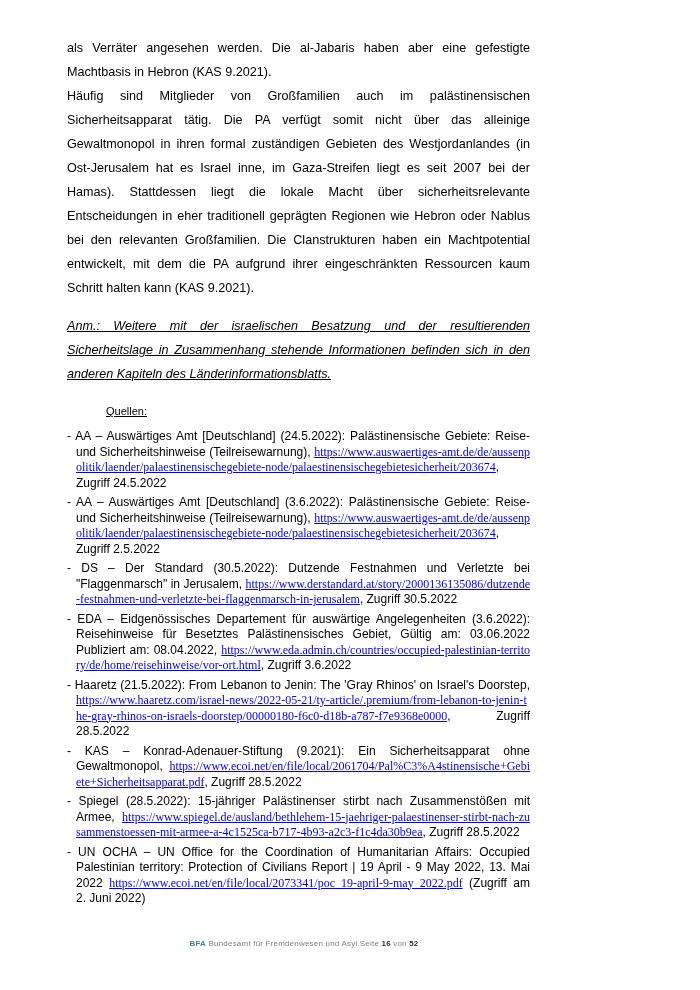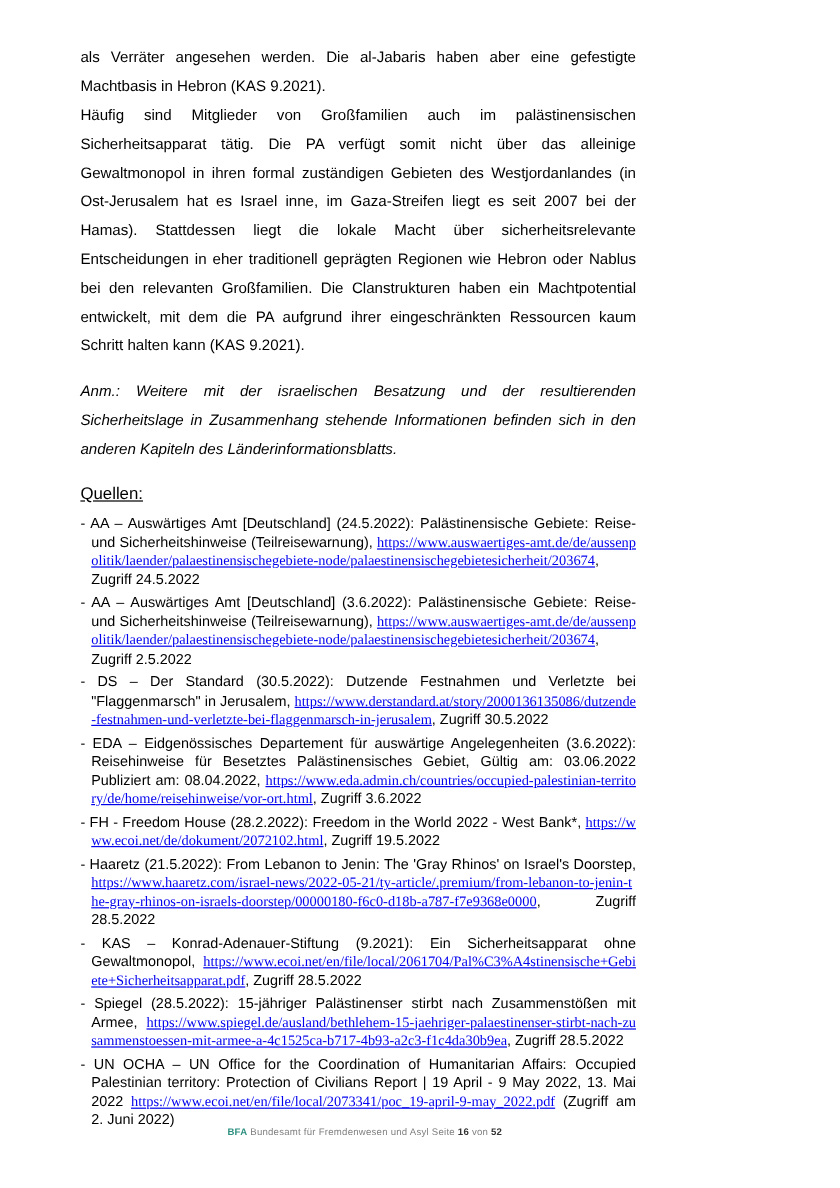--- a/index.html
+++ b/index.html
@@ -15,25 +15,27 @@
   }
   .content { padding: 36px 66px 0 67px; }
   .para {
     font-size: 12.6px;
     line-height: 24px;
     text-align: justify;
   }
   .note {
     margin-top: 14px;
     font-style: italic;
+    text-decoration: underline;
   }
   .quellen-wrap {
     margin-top: 13px;
-    font-size: 14px;
+    font-size: 11px;
     line-height: 24px;
+    margin-left: 39px;
   }
   .quellen-wrap .u { text-decoration: underline; }
   .sources { margin-top: 6px; }
   .source-item {
     font-size: 12px;
     line-height: 15.5px;
     text-align: justify;
     padding-left: 9px;
     text-indent: -9px;
     margin-bottom: 4px;
@@ -68,21 +70,20 @@
   <div class="content">
     <p class="para">als Verräter angesehen werden. Die al-Jabaris haben aber eine gefestigte Machtbasis in Hebron (KAS 9.2021).</p>
     <p class="para">Häufig sind Mitglieder von Großfamilien auch im palästinensischen Sicherheitsapparat tätig. Die PA verfügt somit nicht über das alleinige Gewaltmonopol in ihren formal zuständigen Gebieten des Westjordanlandes (in Ost-Jerusalem hat es Israel inne, im Gaza-Streifen liegt es seit 2007 bei der Hamas). Stattdessen liegt die lokale Macht über sicherheitsrelevante Entscheidungen in eher traditionell geprägten Regionen wie Hebron oder Nablus bei den relevanten Großfamilien. Die Clanstrukturen haben ein Machtpotential entwickelt, mit dem die PA aufgrund ihrer eingeschränkten Ressourcen kaum Schritt halten kann (KAS 9.2021).</p>
     <p class="para note">Anm.: Weitere mit der israelischen Besatzung und der resultierenden Sicherheitslage in Zusammenhang stehende Informationen befinden sich in den anderen Kapiteln des Länderinformationsblatts.</p>
     <p class="quellen-wrap"><span class="u">Quellen:</span></p>
     <div class="sources">
         <div class="source-item"><span class="txt">AA – Auswärtiges Amt [Deutschland] (24.5.2022): Palästinensische Gebiete: Reise- und Sicherheitshinweise (Teilreisewarnung), </span><a class="link">https://www.auswaertiges-amt.de/de/aussenpolitik/laender/palaestinensischegebiete-node/palaestinensischegebietesicherheit/203674</a><span class="txt">, Zugriff 24.5.2022</span></div>
         <div class="source-item"><span class="txt">AA – Auswärtiges Amt [Deutschland] (3.6.2022): Palästinensische Gebiete: Reise- und Sicherheitshinweise (Teilreisewarnung), </span><a class="link">https://www.auswaertiges-amt.de/de/aussenpolitik/laender/palaestinensischegebiete-node/palaestinensischegebietesicherheit/203674</a><span class="txt">, Zugriff 2.5.2022</span></div>
         <div class="source-item"><span class="txt">DS – Der Standard (30.5.2022): Dutzende Festnahmen und Verletzte bei "Flaggenmarsch" in Jerusalem, </span><a class="link">https://www.derstandard.at/story/2000136135086/dutzende-festnahmen-und-verletzte-bei-flaggenmarsch-in-jerusalem</a><span class="txt">, Zugriff 30.5.2022</span></div>
         <div class="source-item"><span class="txt">EDA – Eidgenössisches Departement für auswärtige Angelegenheiten (3.6.2022): Reisehinweise für Besetztes Palästinensisches Gebiet, Gültig am: 03.06.2022 Publiziert am: 08.04.2022, </span><a class="link">https://www.eda.admin.ch/countries/occupied-palestinian-territory/de/home/reisehinweise/vor-ort.html</a><span class="txt">, Zugriff 3.6.2022</span></div>
-        <div class="source-item"><span class="txt">FH - Freedom House (28.2.2022): Freedom in the World 2022 - West Bank*, </span><a class="link">https://www.ecoi.net/de/dokument/2072102.html</a><span class="txt">, Zugriff 19.5.2022</span></div>
         <div class="source-item"><span class="txt">Haaretz (21.5.2022): From Lebanon to Jenin: The 'Gray Rhinos' on Israel's Doorstep, </span><a class="link">https://www.haaretz.com/israel-news/2022-05-21/ty-article/.premium/from-lebanon-to-jenin-the-gray-rhinos-on-israels-doorstep/00000180-f6c0-d18b-a787-f7e9368e0000</a><span class="txt">, Zugriff 28.5.2022</span></div>
         <div class="source-item"><span class="txt">KAS – Konrad-Adenauer-Stiftung (9.2021): Ein Sicherheitsapparat ohne Gewaltmonopol, </span><a class="link">https://www.ecoi.net/en/file/local/2061704/Pal%C3%A4stinensische+Gebiete+Sicherheitsapparat.pdf</a><span class="txt">, Zugriff 28.5.2022</span></div>
         <div class="source-item"><span class="txt">Spiegel (28.5.2022): 15-jähriger Palästinenser stirbt nach Zusammenstößen mit Armee, </span><a class="link">https://www.spiegel.de/ausland/bethlehem-15-jaehriger-palaestinenser-stirbt-nach-zusammenstoessen-mit-armee-a-4c1525ca-b717-4b93-a2c3-f1c4da30b9ea</a><span class="txt">, Zugriff 28.5.2022</span></div>
         <div class="source-item"><span class="txt">UN OCHA – UN Office for the Coordination of Humanitarian Affairs: Occupied Palestinian territory: Protection of Civilians Report | 19 April - 9 May 2022, 13. Mai 2022 </span><a class="link">https://www.ecoi.net/en/file/local/2073341/poc_19-april-9-may_2022.pdf</a><span class="txt"> (Zugriff am 2. Juni 2022)</span></div>
       </div>
   </div>
   <div class="footer">
     <span class="bfa">BFA</span>
     <span>Bundesamt für Fremdenwesen und Asyl</span>
     <span>Seite</span>

